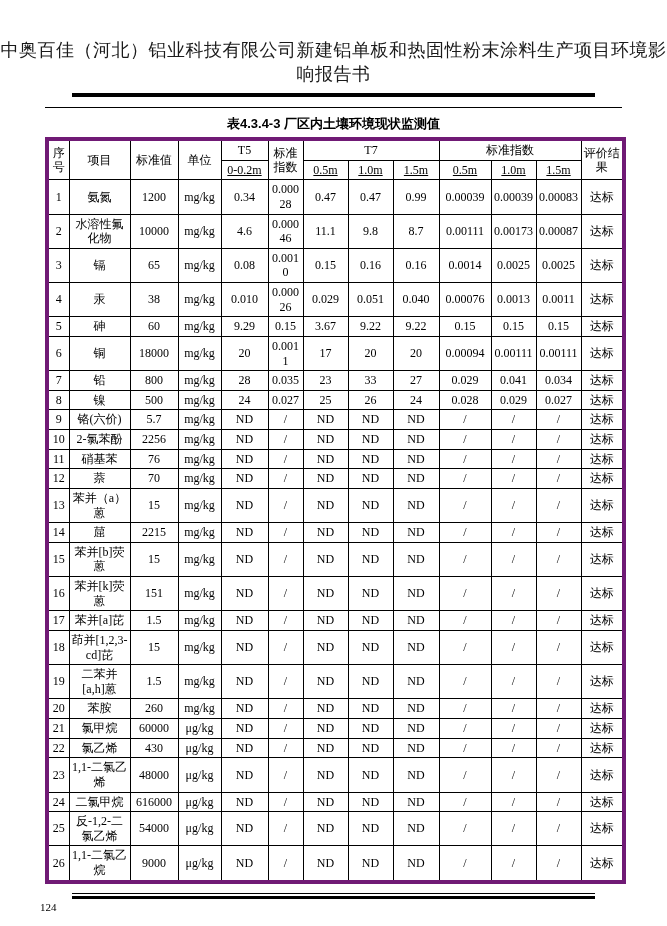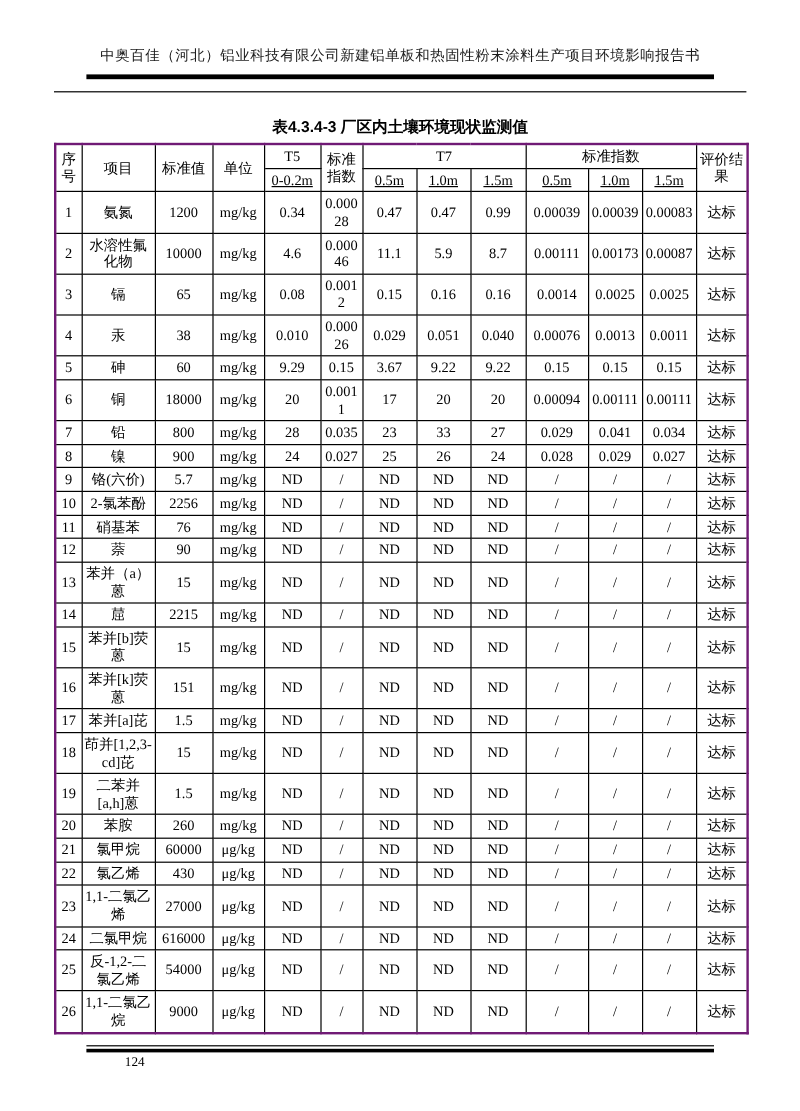--- a/index.html
+++ b/index.html
@@ -10,39 +10,39 @@
     height: 926px;
     margin: 0 auto;
     background: #ffffff;
     font-family: "Liberation Serif", "DejaVu Serif", serif;
     color: #000;
     overflow: hidden;
   }
   .doc-header {
     margin-top: 38px;
     text-align: center;
-    font-size: 12px;
+    font-size: 18px;
     letter-spacing: 0.5px;
     color: #1a1a1a;
   }
   .rule-thick-top { height: 4px; background: #000; margin: 7px 72px 0 72px; }
   .rule-thin-top  { height: 1px; background: #000; margin: 10px 45px 0 45px; }
   .table-title {
-    margin-top: 20px;
+    margin-top: 7px;
     text-align: center;
     font-size: 13px;
     font-weight: bold;
     font-family: "Liberation Sans", "DejaVu Sans", sans-serif;
   }
   table.soil {
     margin: 4px 0 0 45px;
     width: 577px;
     border-collapse: collapse;
     table-layout: fixed;
-    border: 2px solid #701a75;
+    border: 4px solid #701a75;
   }
   table.soil th, table.soil td {
     border: 1px solid #000;
     text-align: center;
     vertical-align: middle;
     padding: 2px 1px;
     font-size: 12px;
     line-height: 1.22;
     font-weight: normal;
   }
@@ -59,21 +59,21 @@
   col.w-i2    { width: 45px; }
   col.w-i3    { width: 45px; }
   col.w-res   { width: 43px; }
   .num  { font-family: "Liberation Serif", "DejaVu Serif", serif; }
   .brk  { word-break: break-all; }
   .depth { font-weight: bold; font-family: "Liberation Serif", "DejaVu Serif", serif; text-decoration: underline; }
   .footer-rules { margin: 9px 72px 0 72px; }
   .rule-thin-bottom  { height: 1px; background: #000; }
   .rule-thick-bottom { height: 3px; background: #000; margin-top: 2px; }
   .page-number {
-    margin: 2px 0 0 104px;
+    margin: 2px 0 0 40px;
     font-size: 11px;
     font-family: "Liberation Serif", "DejaVu Serif", serif;
   }
 </style>
 </head>
 <body>
 
 <div class="page">
 
   <div class="doc-header">中奥百佳（河北）铝业科技有限公司新建铝单板和热固性粉末涂料生产项目环境影响报告书</div>
@@ -137,34 +137,34 @@
           <td>达标</td>
         </tr>
         <tr>
           <td class="num">2</td>
           <td>水溶性氟化物</td>
           <td class="num">10000</td>
           <td class="num">mg/kg</td>
           <td class="num">4.6</td>
           <td class="num brk">0.00046</td>
           <td class="num">11.1</td>
-          <td class="num">5.9</td>
+          <td class="num">9.8</td>
           <td class="num">8.7</td>
           <td class="num brk">0.00111</td>
           <td class="num brk">0.00173</td>
           <td class="num brk">0.00087</td>
           <td>达标</td>
         </tr>
         <tr>
           <td class="num">3</td>
           <td>镉</td>
           <td class="num">65</td>
           <td class="num">mg/kg</td>
           <td class="num">0.08</td>
-          <td class="num brk">0.0012</td>
+          <td class="num brk">0.0010</td>
           <td class="num">0.15</td>
           <td class="num">0.16</td>
           <td class="num">0.16</td>
           <td class="num brk">0.0014</td>
           <td class="num brk">0.0025</td>
           <td class="num brk">0.0025</td>
           <td>达标</td>
         </tr>
         <tr>
           <td class="num">4</td>
@@ -222,21 +222,21 @@
           <td class="num">33</td>
           <td class="num">27</td>
           <td class="num brk">0.029</td>
           <td class="num brk">0.041</td>
           <td class="num brk">0.034</td>
           <td>达标</td>
         </tr>
         <tr>
           <td class="num">8</td>
           <td>镍</td>
-          <td class="num">900</td>
+          <td class="num">500</td>
           <td class="num">mg/kg</td>
           <td class="num">24</td>
           <td class="num brk">0.027</td>
           <td class="num">25</td>
           <td class="num">26</td>
           <td class="num">24</td>
           <td class="num brk">0.028</td>
           <td class="num brk">0.029</td>
           <td class="num brk">0.027</td>
           <td>达标</td>
@@ -282,21 +282,21 @@
           <td class="num">ND</td>
           <td class="num">ND</td>
           <td class="num brk">/</td>
           <td class="num brk">/</td>
           <td class="num brk">/</td>
           <td>达标</td>
         </tr>
         <tr>
           <td class="num">12</td>
           <td>萘</td>
-          <td class="num">90</td>
+          <td class="num">70</td>
           <td class="num">mg/kg</td>
           <td class="num">ND</td>
           <td class="num brk">/</td>
           <td class="num">ND</td>
           <td class="num">ND</td>
           <td class="num">ND</td>
           <td class="num brk">/</td>
           <td class="num brk">/</td>
           <td class="num brk">/</td>
           <td>达标</td>
@@ -447,21 +447,21 @@
           <td class="num">ND</td>
           <td class="num">ND</td>
           <td class="num brk">/</td>
           <td class="num brk">/</td>
           <td class="num brk">/</td>
           <td>达标</td>
         </tr>
         <tr>
           <td class="num">23</td>
           <td>1,1-二氯乙烯</td>
-          <td class="num">27000</td>
+          <td class="num">48000</td>
           <td class="num">μg/kg</td>
           <td class="num">ND</td>
           <td class="num brk">/</td>
           <td class="num">ND</td>
           <td class="num">ND</td>
           <td class="num">ND</td>
           <td class="num brk">/</td>
           <td class="num brk">/</td>
           <td class="num brk">/</td>
           <td>达标</td>

